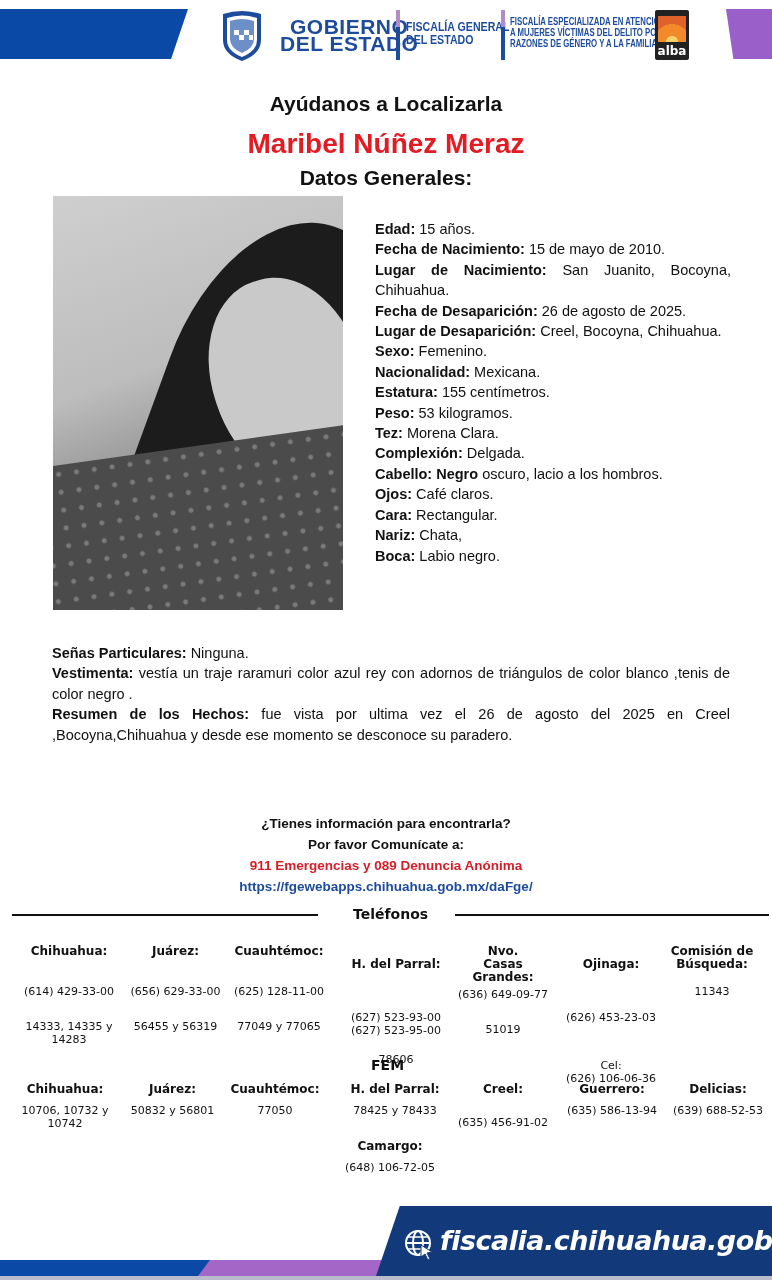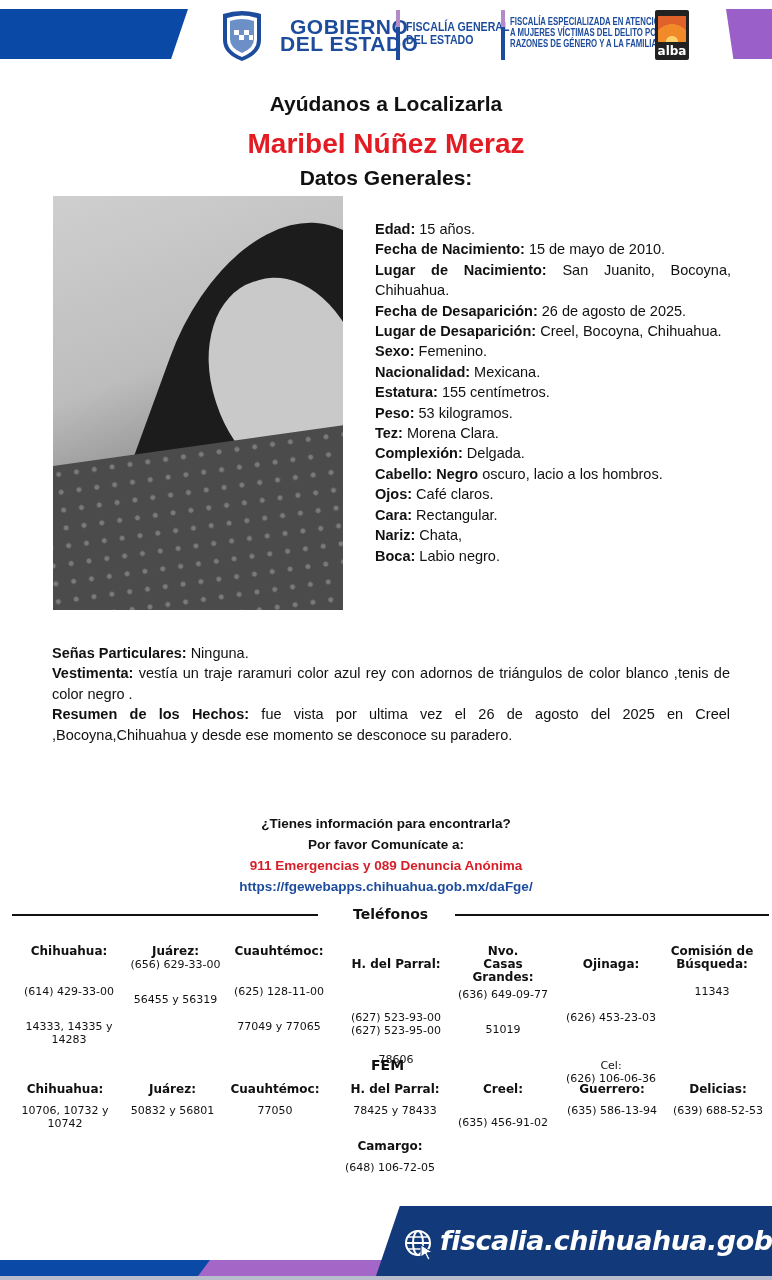--- a/index.html
+++ b/index.html
@@ -135,21 +135,21 @@
 <div class="tel-title">Teléfonos</div>
 <div class="rule" style="left:455px; width:314px;"></div>
 
 <div class="grid" style="left:15px; top:945px; width:108px;">
   <div class="h">Chihuahua:</div>
   <div style="margin-top:27px">(614) 429-33-00</div>
   <div style="margin-top:22px">14333, 14335 y 14283</div>
 </div>
 <div class="grid" style="left:123px; top:945px; width:105px;">
   <div class="h">Juárez:</div>
-  <div style="">(656) 629-33-00</div>
+  <div style="margin-top:27px">(656) 629-33-00</div>
   <div style="margin-top:22px">56455 y 56319</div>
 </div>
 <div class="grid" style="left:228px; top:945px; width:102px;">
   <div class="h">Cuauhtémoc:</div>
   <div style="margin-top:27px">(625) 128-11-00</div>
   <div style="margin-top:22px">77049 y 77065</div>
 </div>
 <div class="grid" style="left:342px; top:945px; width:108px; white-space:pre-line;">
   <div class="h">H. del Parral:</div>
   <div style="margin-top:27px">(627) 523-93-00

